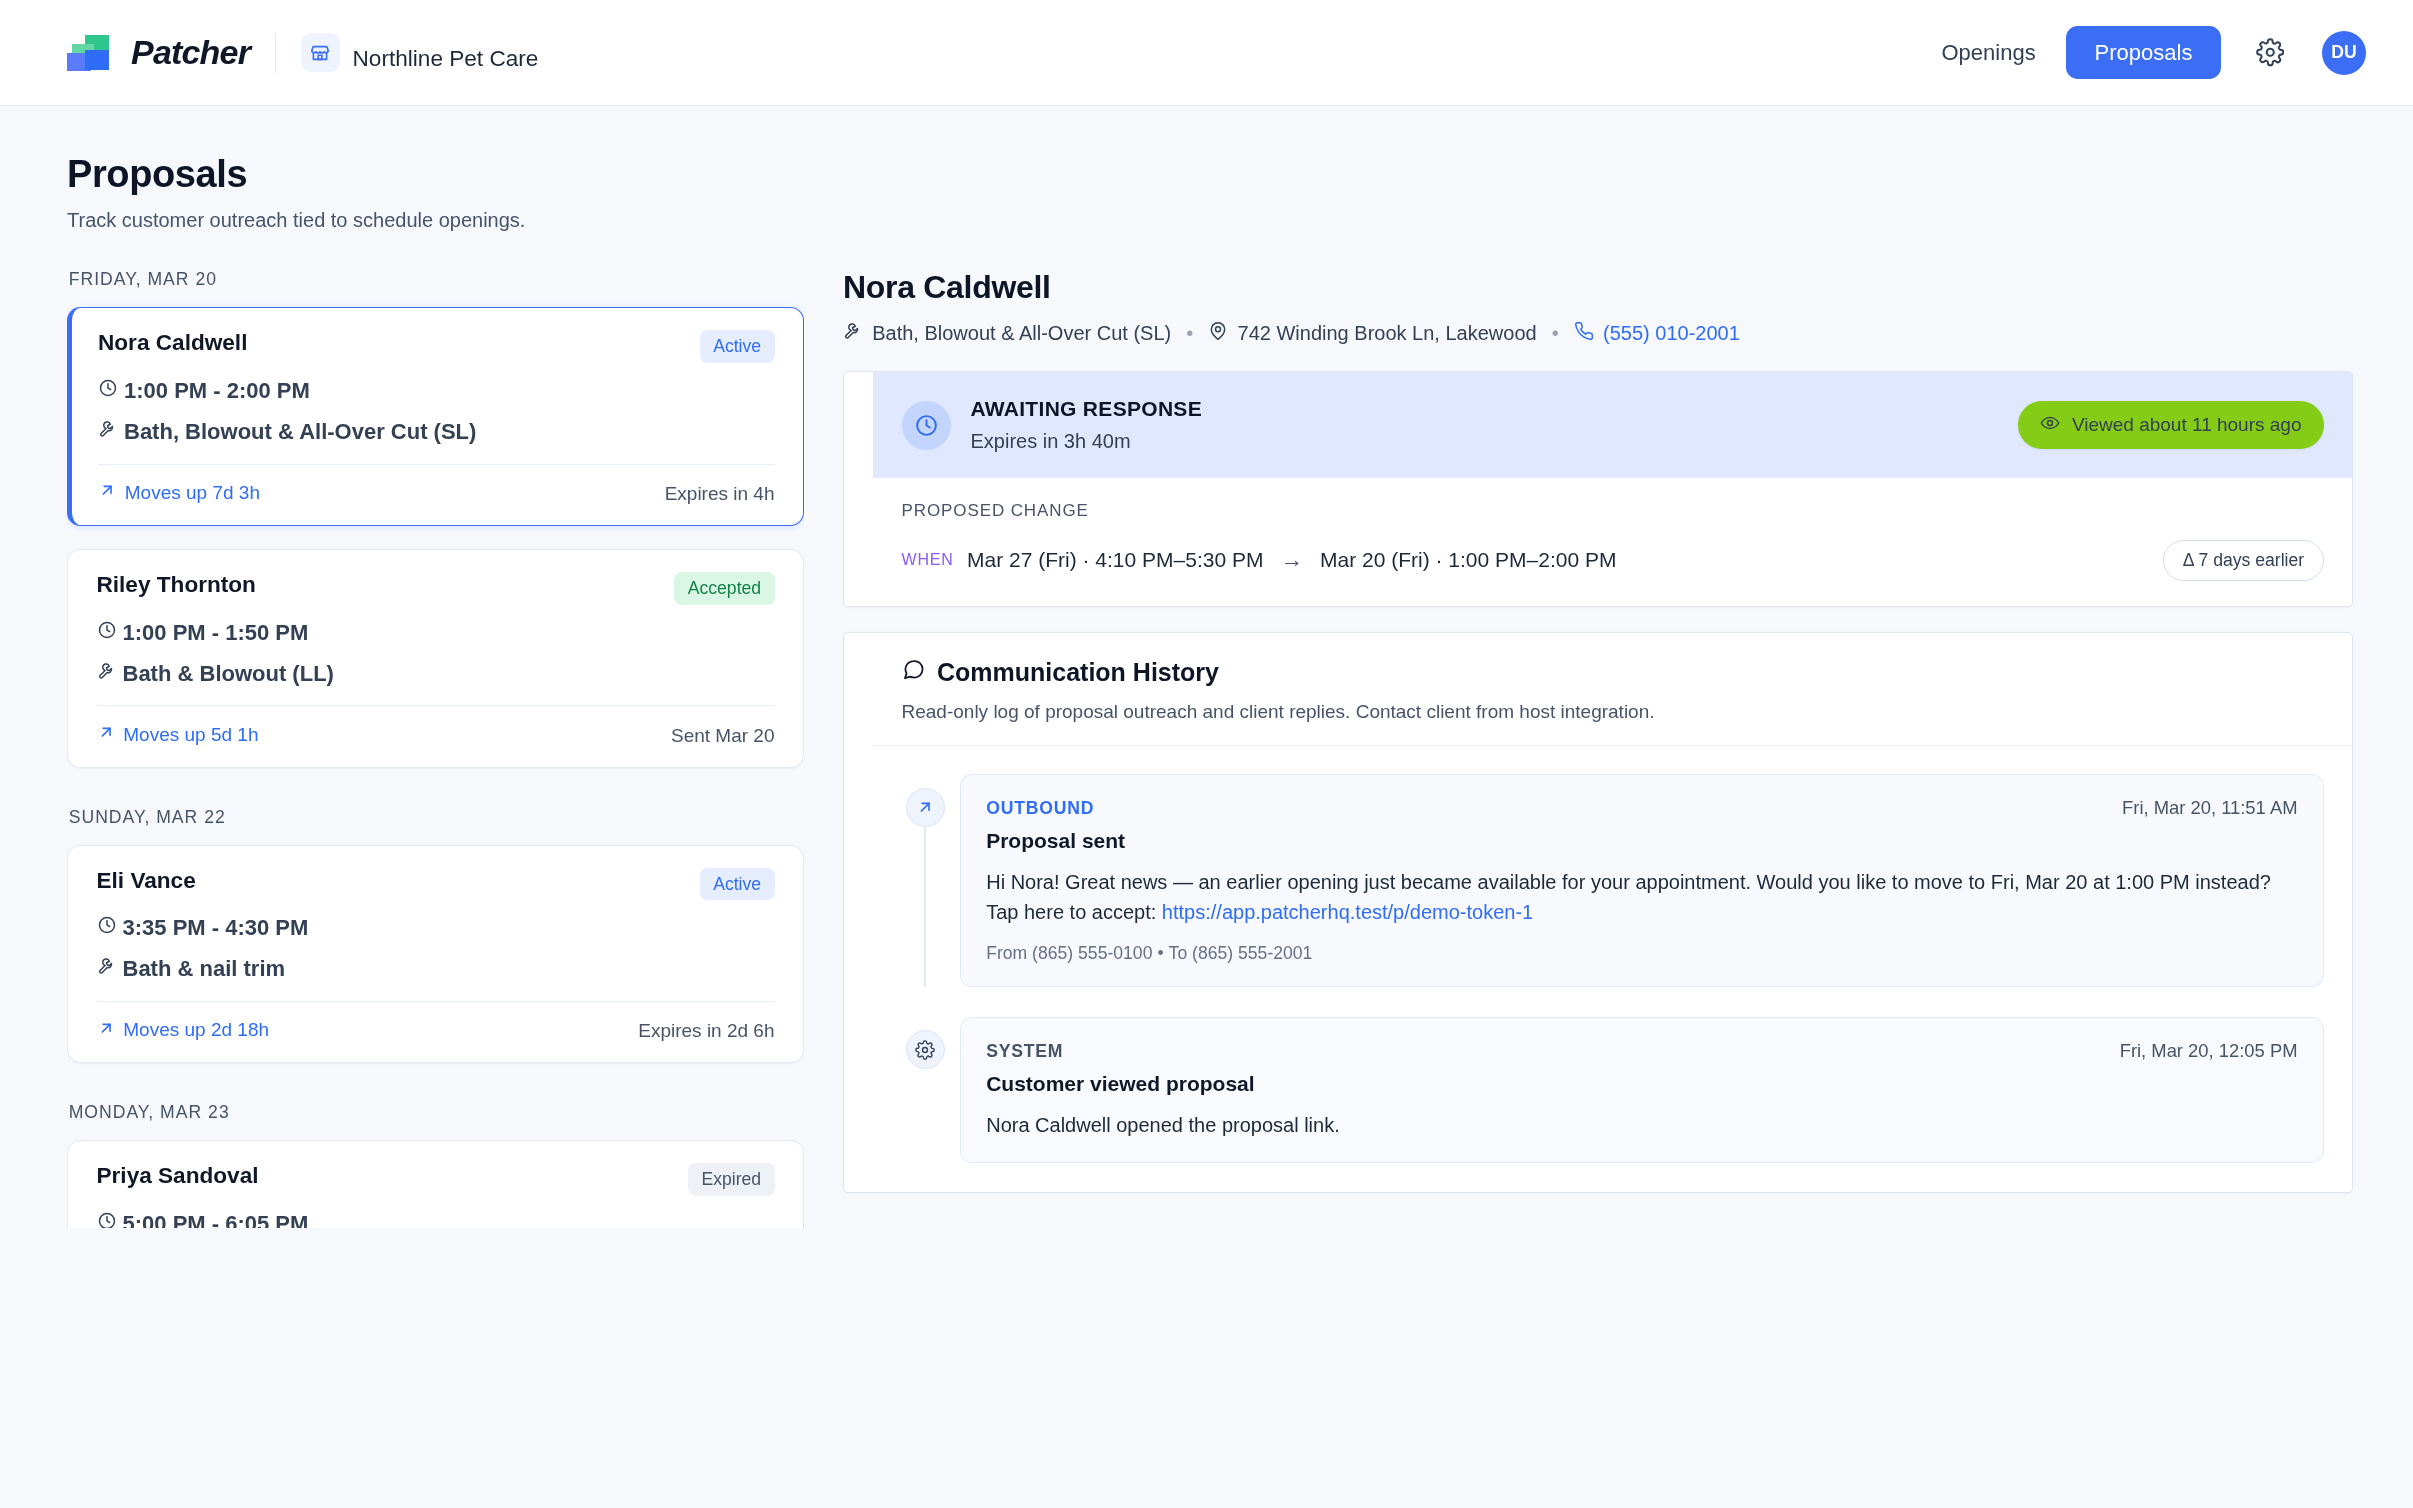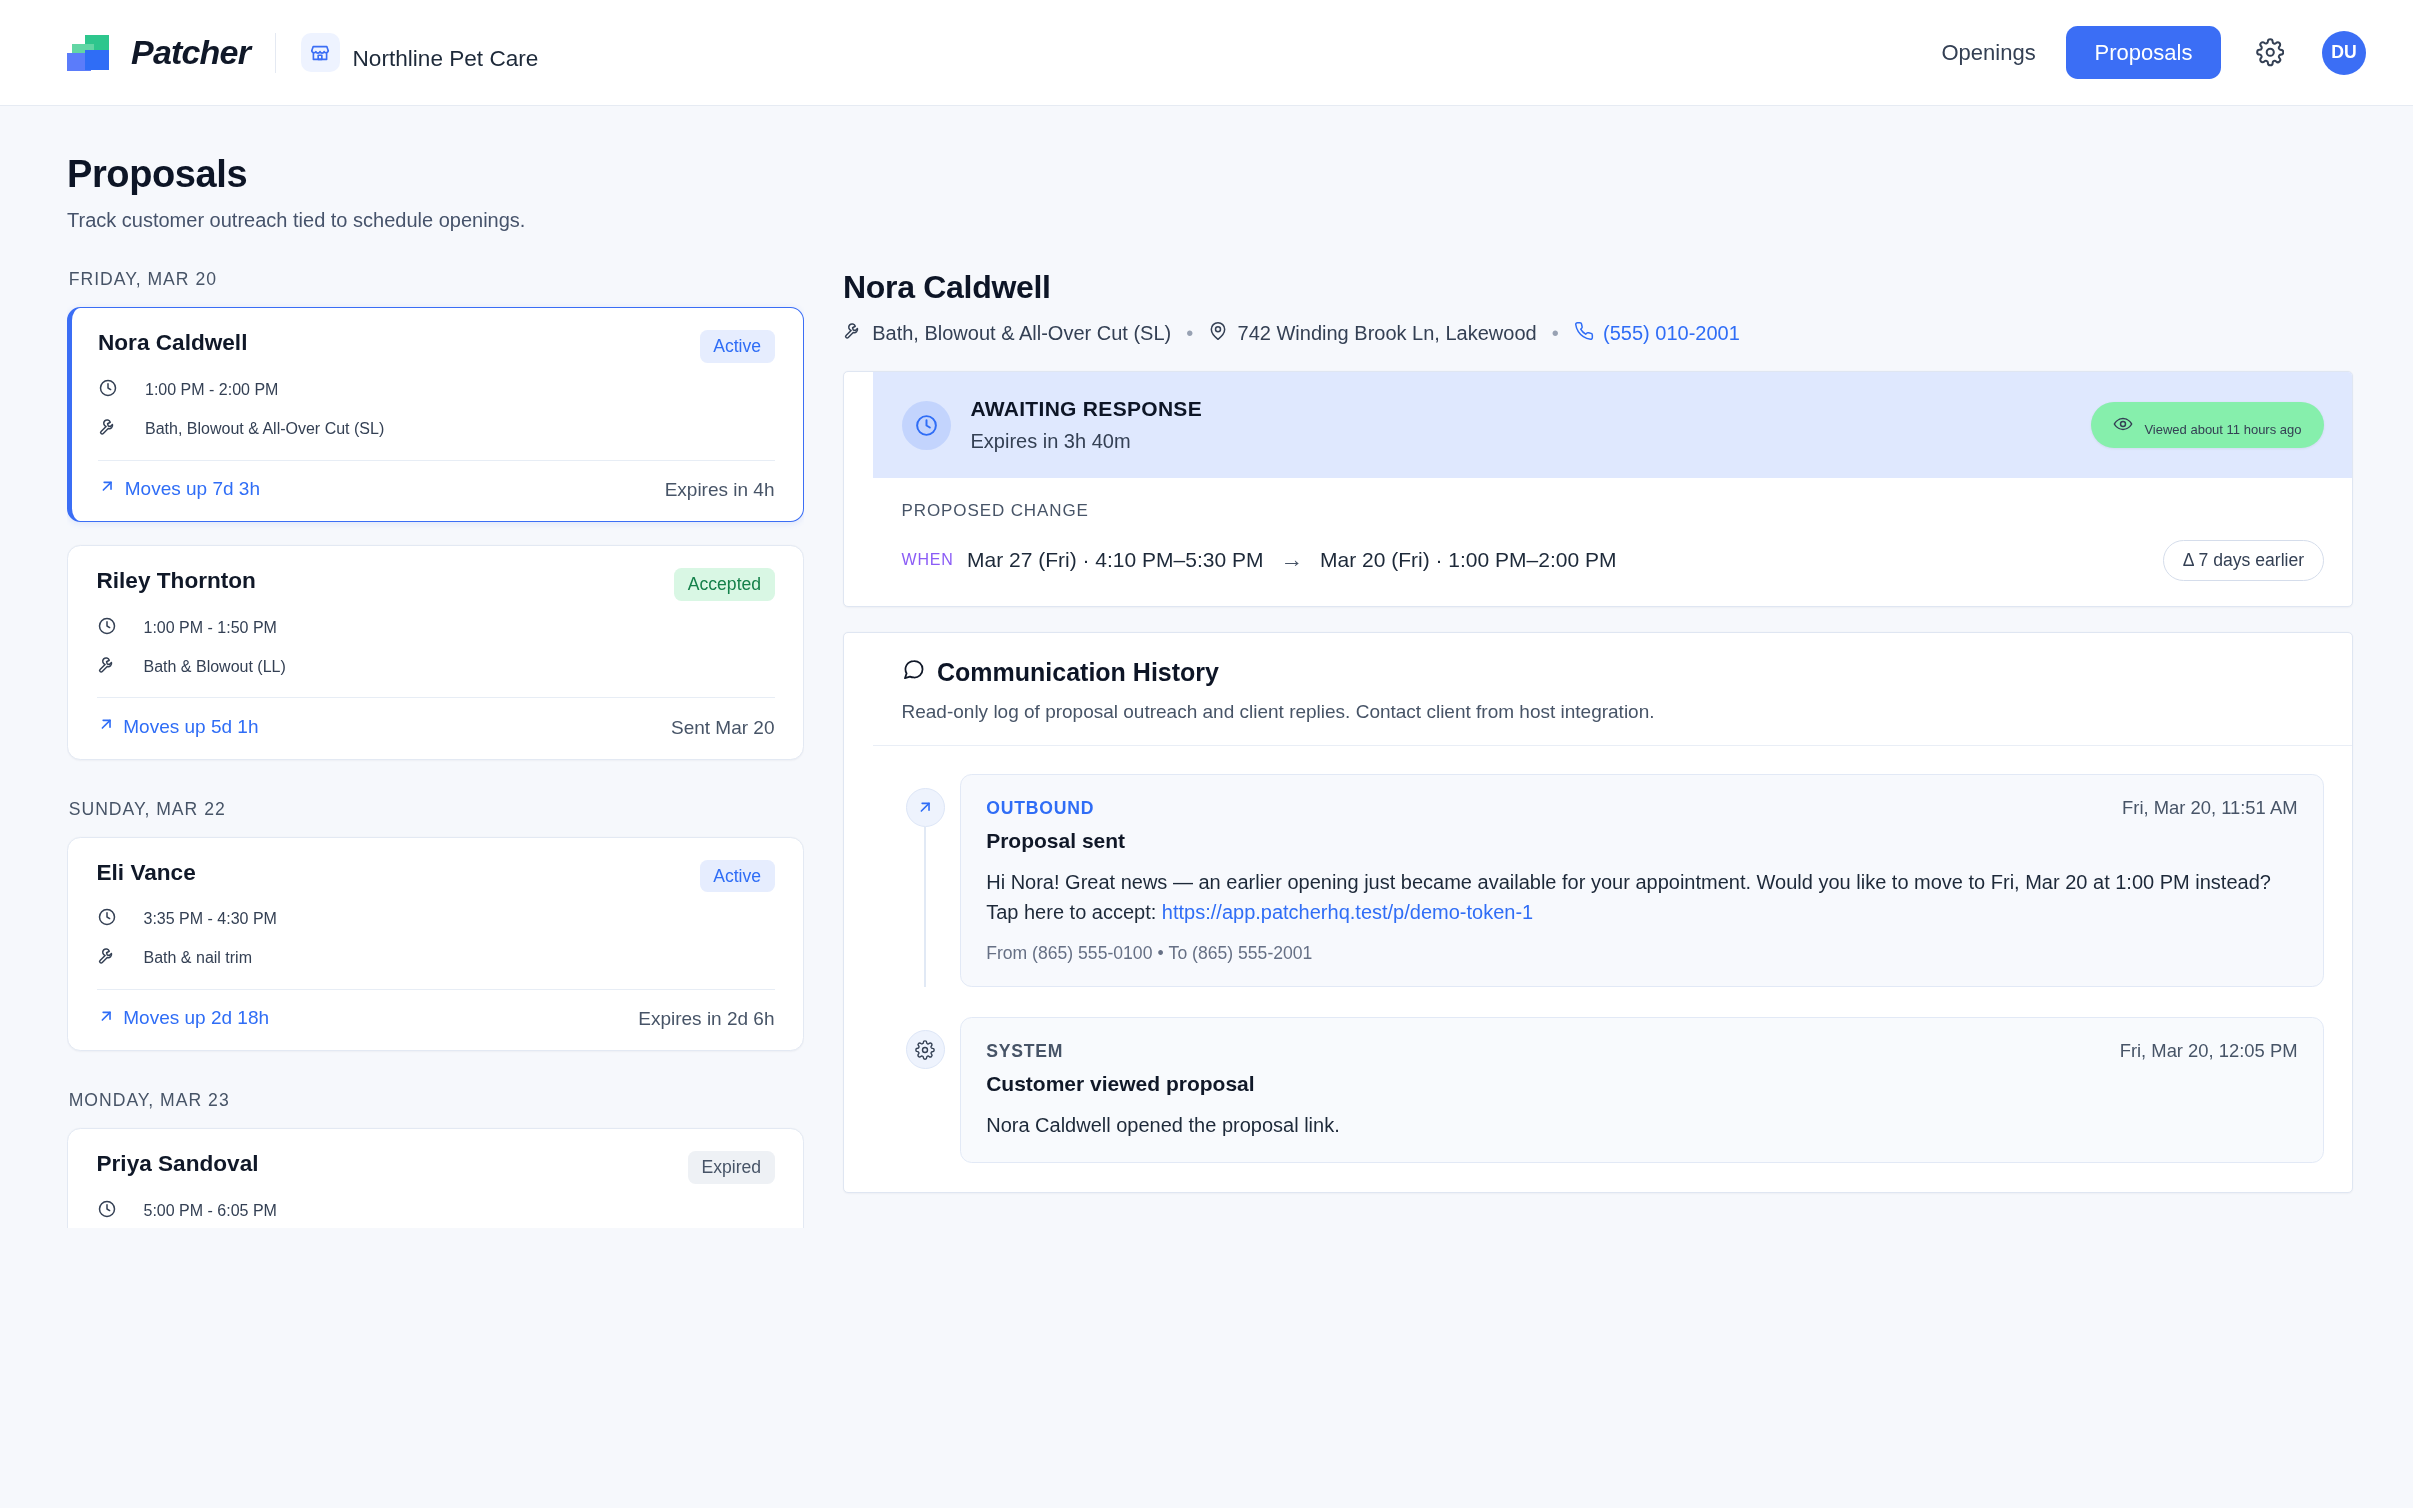--- a/index.html
+++ b/index.html
@@ -90,22 +90,22 @@
   .pcard-head { display: flex; align-items: flex-start; }
   .pcard-name { font-size: 22.6px; font-weight: 700; color: #101828; }
   .badge {
     margin-left: auto; font-size: 17.6px; border-radius: 7.5px;
     padding: 5.9px 13.4px; white-space: nowrap;
   }
   .badge.active   { background: #e6edfe; color: #2f6df6; }
   .badge.accepted { background: #d9f7e4; color: #14804a; }
   .badge.expired  { background: #eef1f5; color: #475467; }
   .pcard-row {
-    display: flex; align-items: center; gap: 27px;
-    font-size: 16px; color: #344054; margin-top: 15px;
+    display: flex; align-items: center; gap: 6px;
+    font-size: 22px; color: #344054; margin-top: 15px; font-weight: bold;
   }
   .pcard-sep { height: 0.8px; background: #e7edf5; margin: 18.4px 0 0 0; }
   .pcard-foot {
     display: flex; align-items: flex-end; margin-top: 17px; font-size: 19px; gap: 31px;
   }
   .moves { color: #2f6df6; display: flex; align-items: center; gap: 8.4px; }
   .foot-right { margin-left: auto; color: #475467; }
 
   
   .detail-title { font-size: 32px; font-weight: 700; color: #0d1526; letter-spacing: -0.3px; }
@@ -129,23 +129,23 @@
   .status-ico {
     width: 49px; height: 49px; border-radius: 50%; background: #c3d4fd;
     display: flex; align-items: center; justify-content: center; flex: none;
     margin-right: 20px;
   }
   .status-kicker {
     font-size: 21px; font-weight: 700; color: #0d1526; letter-spacing: 0.3px;
   }
   .status-sub { font-size: 20px; color: #344054; margin-top: 8.4px; }
   .viewed-pill {
-    margin-left: auto; background: #86efac; border-radius: 837px;
-    padding: 11.7px 22px; display: flex; align-items: flex-end; gap: 11.7px;
-    font-size: 13px; color: #344054;
+    margin-left: auto; background: #84cc16; border-radius: 837px;
+    padding: 11.7px 22px; display: flex; align-items: center; gap: 11.7px;
+    font-size: 19px; color: #344054;
     box-shadow: 0 0.8px 2.5px rgba(16,24,40,.08);
   }
 
   .change-body { padding: 23.5px 28.5px 25px 28.5px; }
   .kicker {
     font-size: 17px; letter-spacing: 0.9px; color: #475467;
     text-transform: uppercase;
   }
   .change-row { display: flex; align-items: center; margin-top: 18.4px; }
   .when-tag {

